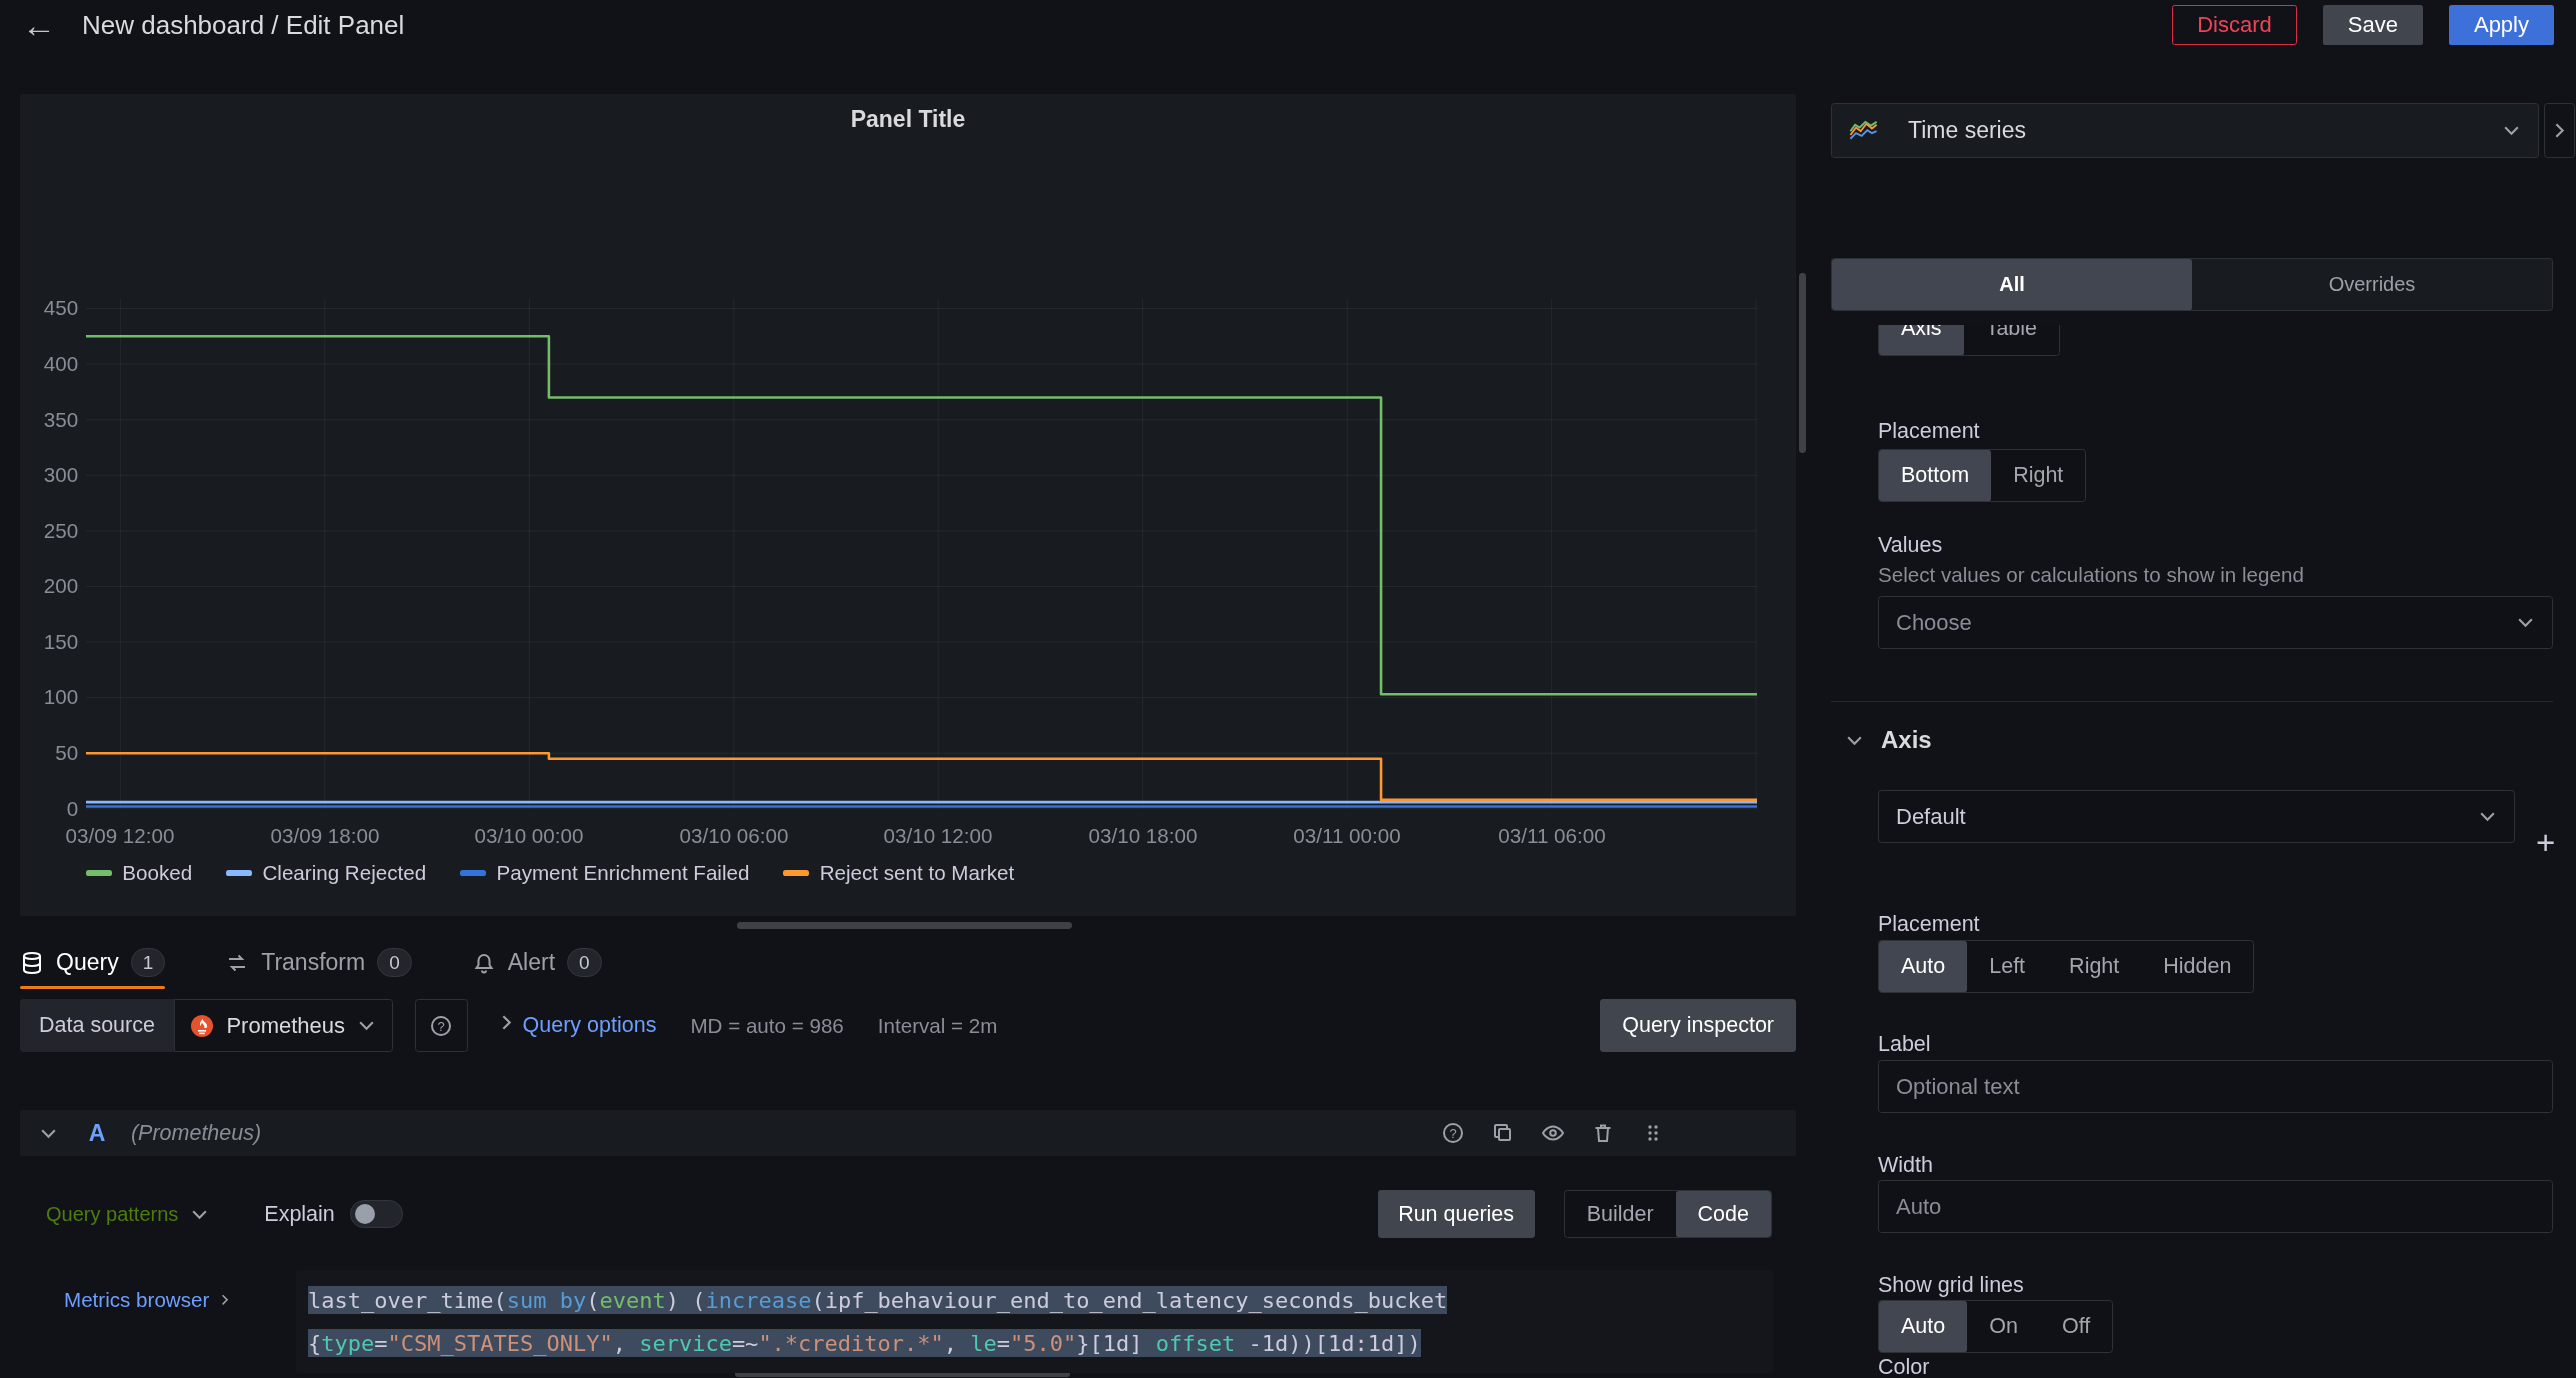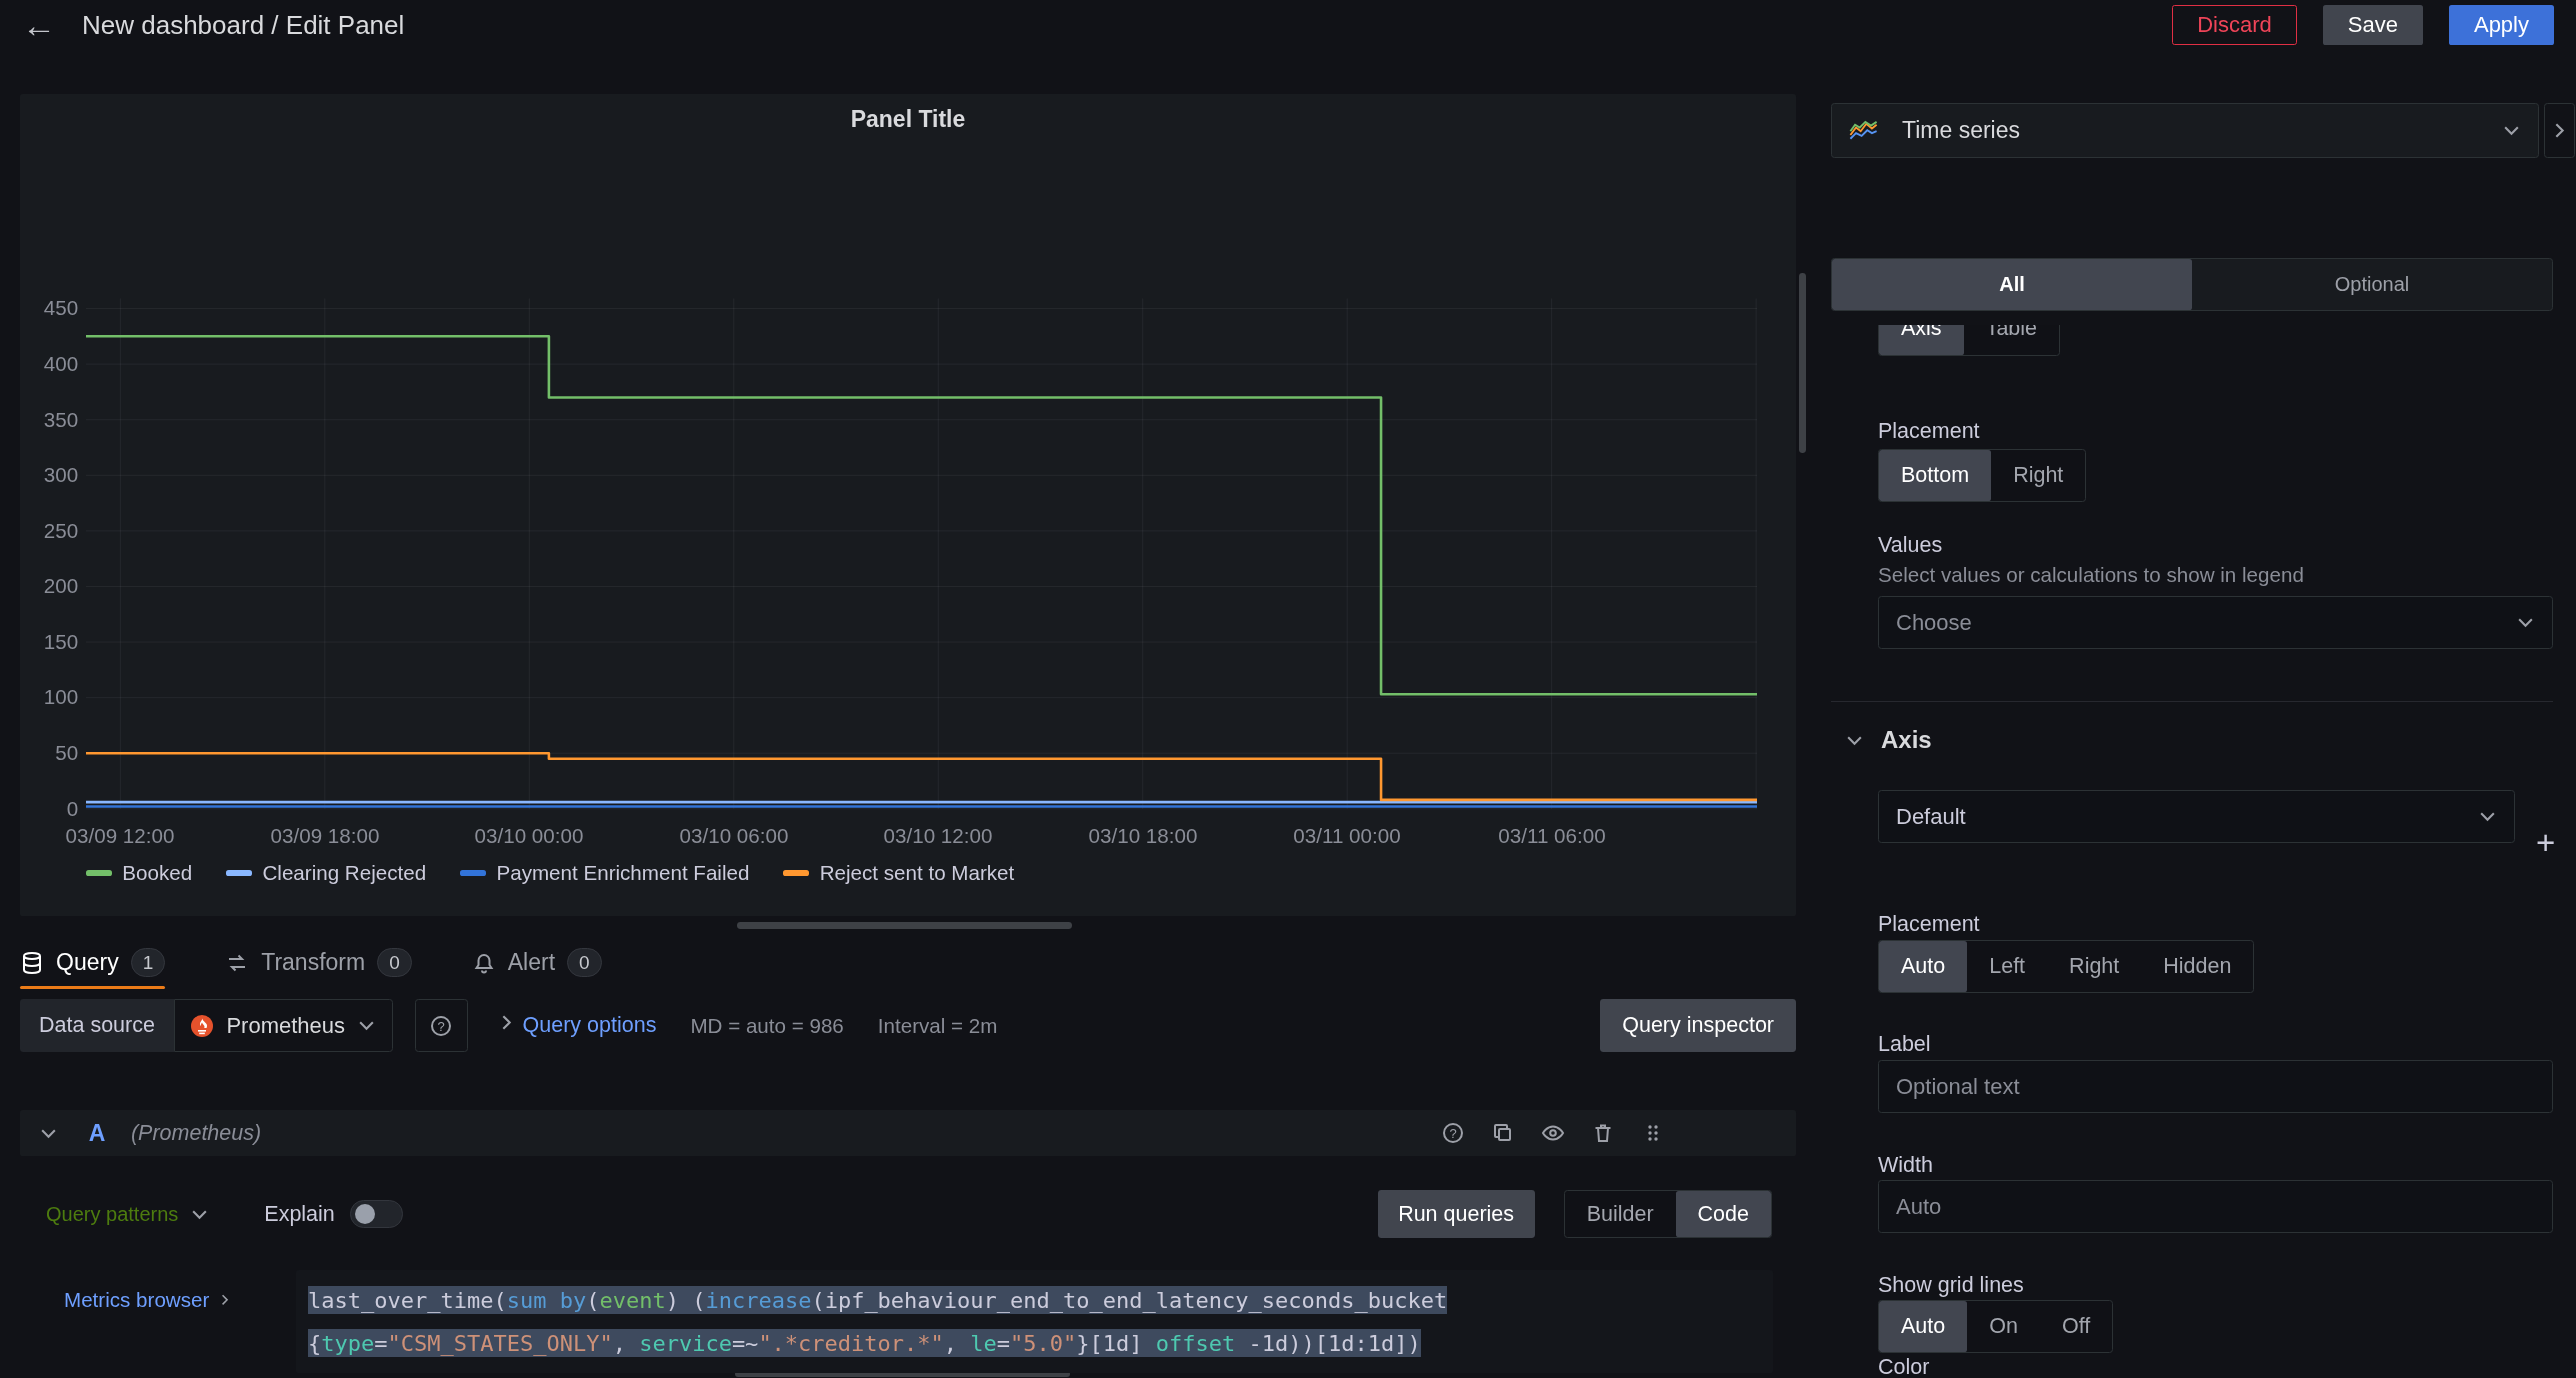--- a/index.html
+++ b/index.html
@@ -36,21 +36,21 @@
   .seg.h56 { height:48px; }
   .switch { width:53px; height:27.5px; border-radius:13.7px; background:#22252b; border:0.9px solid #33363d;
     position:relative; cursor:pointer; flex:0 0 auto; }
   .switch .knob { position:absolute; left:3.4px; top:2.6px; width:20.6px; height:20.6px; border-radius:50%; background:#9aa0ab; }
   .ic { width:24px; height:24px; }
   .ic-sm { width:19px; height:19px; }
   .caret { color:#9da0a8; margin-left:10.3px; }
 
   .viz-picker { position:absolute; left:1831px; top:103px; width:708px; height:55px;
     border:0.9px solid #2c3235; border-radius:3.4px; background:#181b1f; display:flex; align-items:center;
-    padding:0 17px; gap:24px; cursor:pointer; }
+    padding:0 17px; gap:30px; cursor:pointer; }
   .viz-picker .name { font-size:23px; color:#d9dadd; flex:1; }
   .collapse-btn { position:absolute; left:2544px; top:103px; width:31px; height:55px;
     border:0.9px solid #2c3235; border-radius:3.4px; display:flex; align-items:center; justify-content:center;
     color:#9da0a8; cursor:pointer; }
 
   
   .chart-panel { position:absolute; left:20px; top:94px; width:1776px; height:822px;
     background:#181b1f; border-radius:2.6px; }
   .panel-title { position:absolute; left:0; right:0; top:12px; text-align:center;
     font-size:23px; font-weight:600; color:#d9dadd; }
@@ -431,21 +431,21 @@
         </svg>
       </span>
   </div>
   <div class="code-editor">
     <div class="code-line" id="code-line-1"><span class="hl" style="background: rgb(62, 74, 94);"><span style="color: rgb(204, 204, 220);">last_over_time(</span><span style="color: rgb(86, 156, 214);">sum</span><span style="color: rgb(204, 204, 220);"> </span><span style="color: rgb(86, 156, 214);">by</span><span style="color: rgb(204, 204, 220);">(</span><span style="color: rgb(115, 191, 105);">event</span><span style="color: rgb(204, 204, 220);">)</span><span style="color: rgb(204, 204, 220);"> (</span><span style="color: rgb(86, 156, 214);">increase</span><span style="color: rgb(204, 204, 220);">(</span><span style="color: rgb(204, 204, 220);">ipf_behaviour_end_to_end_latency_seconds_bucket</span></span></div>
     <div class="code-line" id="code-line-2"><span class="hl" style="background: rgb(62, 74, 94);"><span style="color: rgb(204, 204, 220);">{</span><span style="color: rgb(78, 201, 176);">type</span><span style="color: rgb(204, 204, 220);">=</span><span style="color: rgb(206, 145, 120);">"CSM_STATES_ONLY"</span><span style="color: rgb(204, 204, 220);">, </span><span style="color: rgb(78, 201, 176);">service</span><span style="color: rgb(204, 204, 220);">=~</span><span style="color: rgb(206, 145, 120);">".*creditor.*"</span><span style="color: rgb(204, 204, 220);">, </span><span style="color: rgb(78, 201, 176);">le</span><span style="color: rgb(204, 204, 220);">=</span><span style="color: rgb(206, 145, 120);">"5.0"</span><span style="color: rgb(204, 204, 220);">}[1d]</span><span style="color: rgb(204, 204, 220);"> </span><span style="color: rgb(78, 201, 176);">offset</span><span style="color: rgb(204, 204, 220);"> -1d))[1d:1d])</span></span></div>
   </div>
 
   <div class="sb-tabs">
     <div class="sb-tab sel">All</div>
-    <div class="sb-tab">Optional</div>
+    <div class="sb-tab">Overrides</div>
   </div>
 
   <div class="cut-seg">
     <div class="seg">
       <div class="opt sel">Axis</div>
       <div class="opt">Table</div>
     </div>
   </div>
 
   <div class="sb-label" style="left:1878px; top:419px;">Placement</div>

